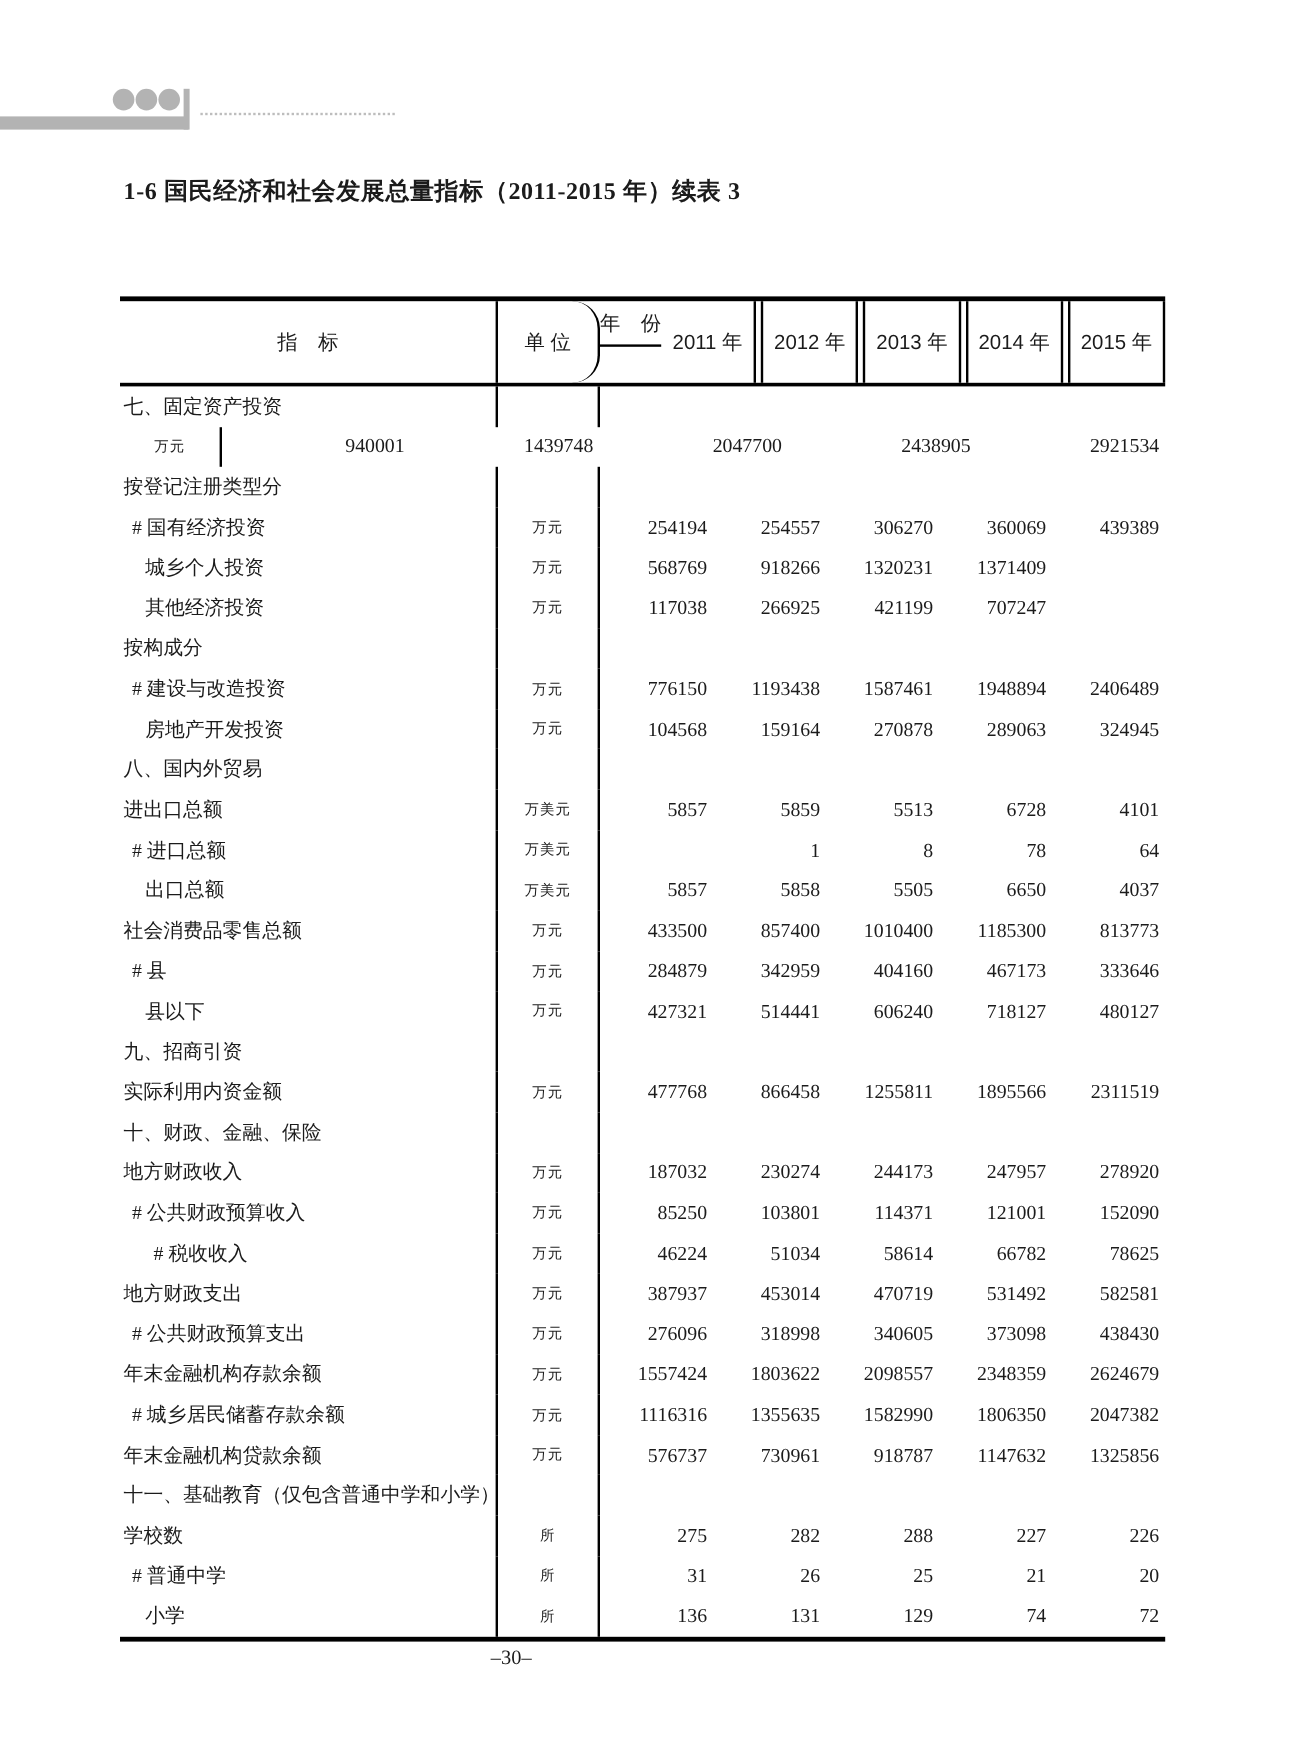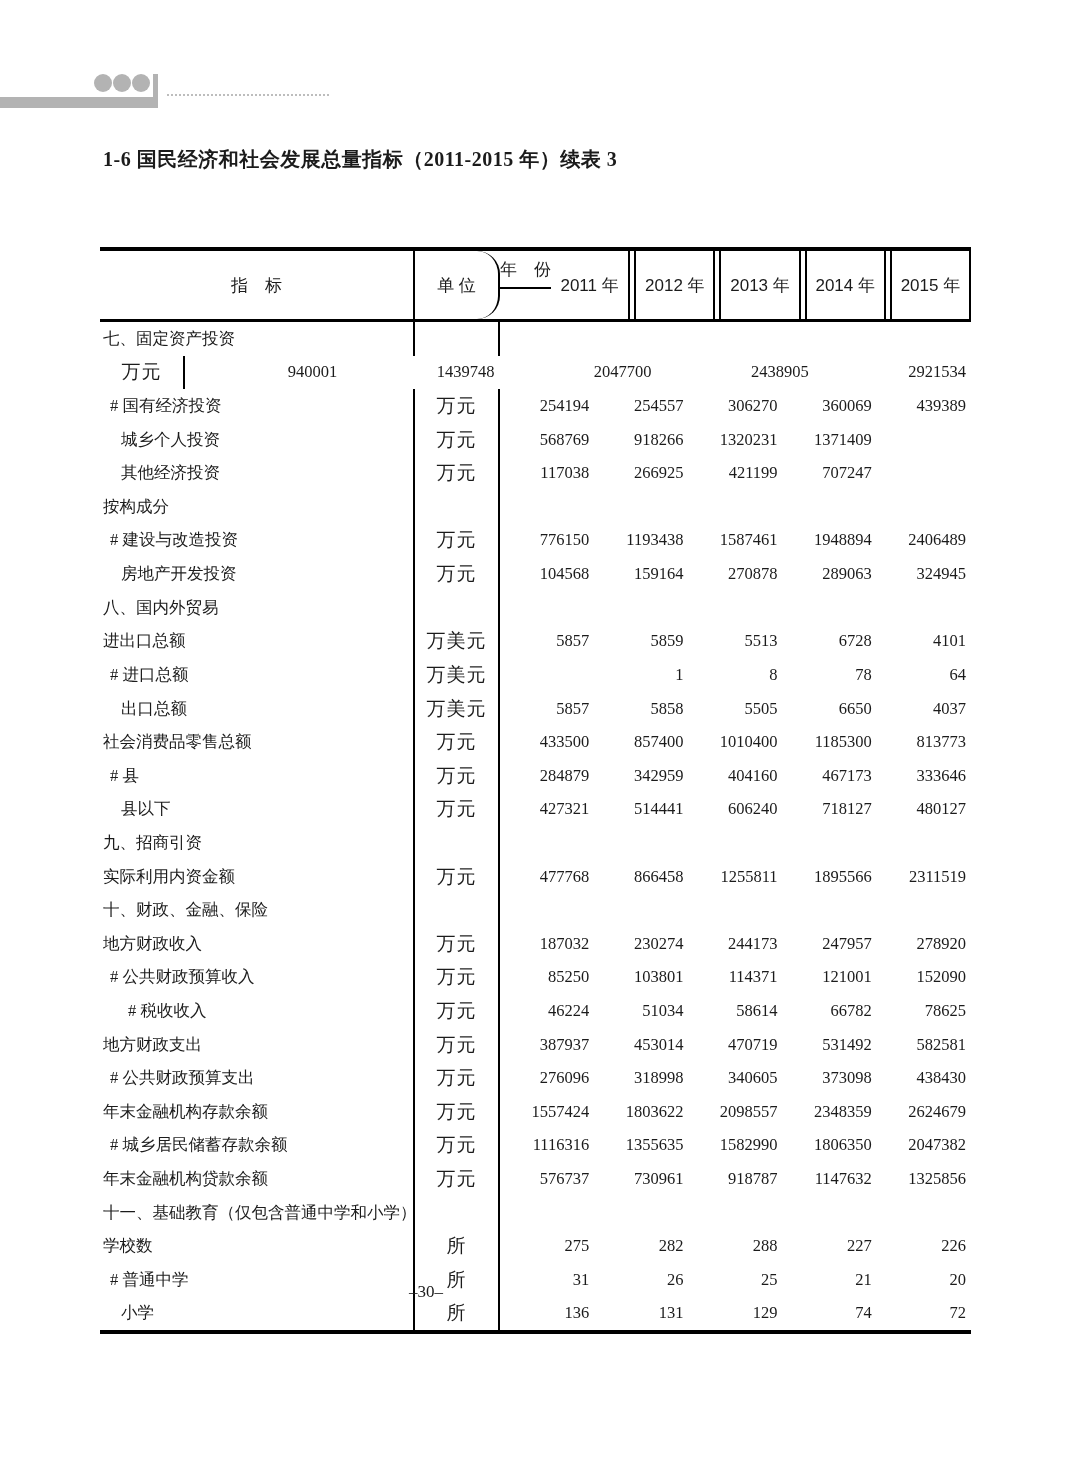--- a/index.html
+++ b/index.html
@@ -53,37 +53,37 @@
 
   .tbody { border-bottom:4px solid #000; }
   .row { display:flex; height:33.62px; }
   .c-label {
     width:315px; box-sizing:border-box; border-right:2px solid #000;
     display:flex; align-items:center; font-size:16.5px; white-space:nowrap; overflow:visible;
   }
   .c-unit {
     width:85px; box-sizing:border-box; border-right:2px solid #000;
     display:flex; align-items:center; justify-content:center;
-    font-size:19px; letter-spacing:1px;
+    font-size:12px; letter-spacing:1px;
   }
   .c-val {
     flex:1; display:flex; align-items:center; justify-content:flex-end;
     padding-right:5px; font-size:16.5px;
   }
   .row.section .c-label {
     font-family:"Liberation Sans","DejaVu Sans",sans-serif; font-size:16.5px;
   }
   .ind0 { padding-left:3px; }
   .ind1 { padding-left:10px; }
   .ind2 { padding-left:21px; }
   .ind3 { padding-left:28px; }
 
   
   .page-footer {
-    position:absolute; left:0; top:1282px; width:852px;
+    position:absolute; left:0; top:1372px; width:852px;
     text-align:center; font-size:17px;
   }
 </style>
 </head>
 <body>
 
 <div class="deco-hbar"></div>
 <div class="deco-circles">
   <div class="deco-circle"></div>
   <div class="deco-circle"></div>
@@ -121,20 +121,29 @@
       </div>
       <div class="row">
         <div class="c-unit">万元</div>
         <div class="c-val">940001</div>
         <div class="c-val">1439748</div>
         <div class="c-val">2047700</div>
         <div class="c-val">2438905</div>
         <div class="c-val">2921534</div>
       </div>
       <div class="row">
+        <div class="c-label ind0">按登记注册类型分</div>
+        <div class="c-unit"></div>
+        <div class="c-val"></div>
+        <div class="c-val"></div>
+        <div class="c-val"></div>
+        <div class="c-val"></div>
+        <div class="c-val"></div>
+      </div>
+      <div class="row">
         <div class="c-label ind1"># 国有经济投资</div>
         <div class="c-unit">万元</div>
         <div class="c-val">254194</div>
         <div class="c-val">254557</div>
         <div class="c-val">306270</div>
         <div class="c-val">360069</div>
         <div class="c-val">439389</div>
       </div>
       <div class="row">
         <div class="c-label ind2">城乡个人投资</div>

